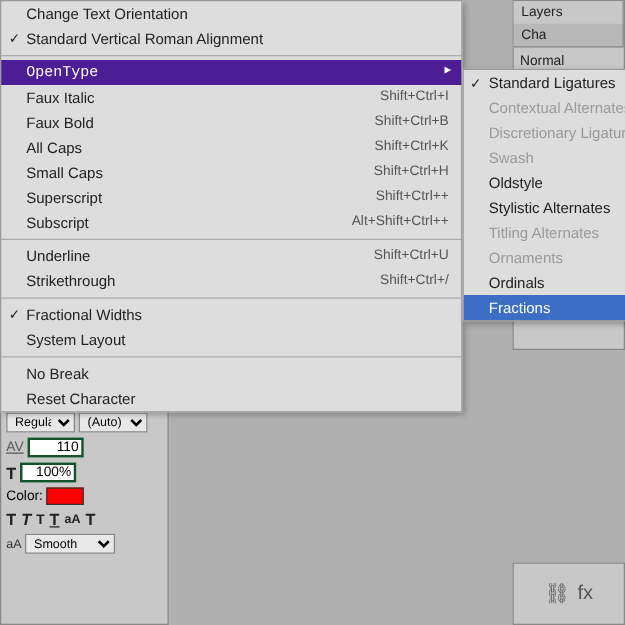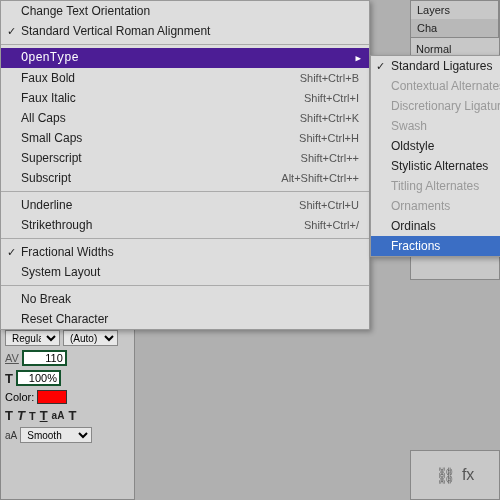--- a/index.html
+++ b/index.html
@@ -47,21 +47,20 @@
       left: 0;
       width: 370px;
       background: #ddd;
       border: 1px solid #999;
       box-shadow: 2px 2px 5px rgba(0,0,0,0.3);
       z-index: 100;
     }
 
     .menu-item {
       display: flex;
-      align-items: center;
       padding: 3px 10px 3px 20px;
       cursor: pointer;
       white-space: nowrap;
       color: #222;
       position: relative;
     }
     .menu-item.checked::before {
       content: '✓';
       position: absolute;
       left: 6px;
@@ -264,26 +263,26 @@
     <span>Standard Vertical Roman Alignment</span>
   </div>
 
   <div class="menu-separator"></div>
 
   <div class="menu-item has-submenu active-submenu">
     <span>OpenType</span>
   </div>
 
   <div class="menu-item">
+    <span>Faux Italic</span>
+    <span class="shortcut">Shift+Ctrl+I</span>
+  </div>
+  <div class="menu-item">
     <span>Faux Bold</span>
     <span class="shortcut">Shift+Ctrl+B</span>
-  </div>
-  <div class="menu-item">
-    <span>Faux Italic</span>
-    <span class="shortcut">Shift+Ctrl+I</span>
   </div>
   <div class="menu-item">
     <span>All Caps</span>
     <span class="shortcut">Shift+Ctrl+K</span>
   </div>
   <div class="menu-item">
     <span>Small Caps</span>
     <span class="shortcut">Shift+Ctrl+H</span>
   </div>
   <div class="menu-item">

